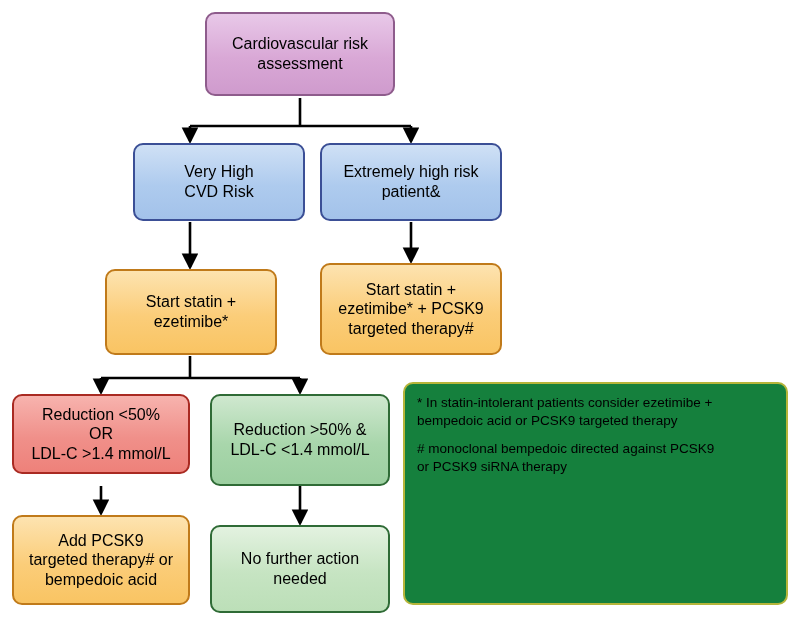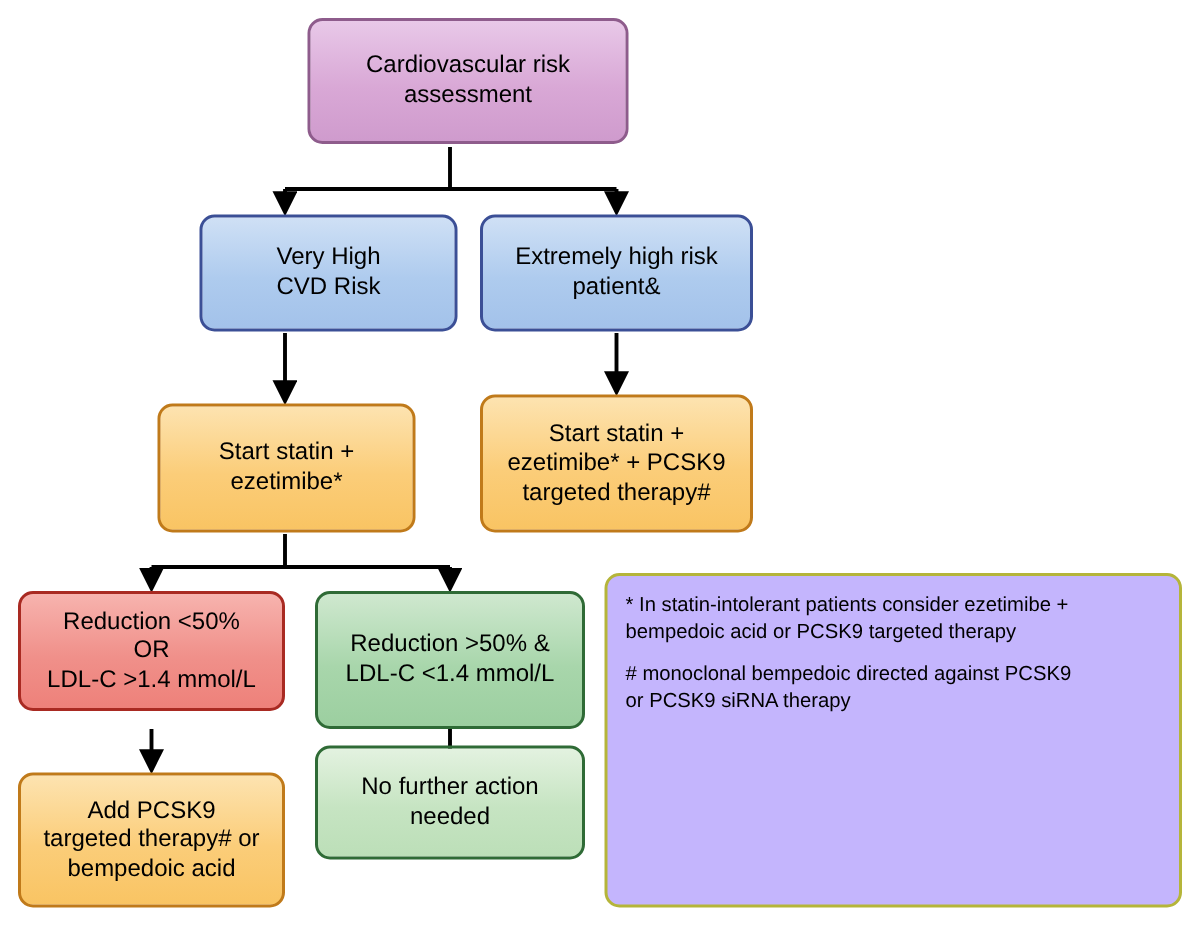--- a/index.html
+++ b/index.html
@@ -60,21 +60,21 @@
   }
   .n-green-light {
     background: linear-gradient(180deg, #e3f2e0 0%, #c6e4c2 55%, #bcdfb8 100%);
     border: 2px solid #2f6b36;
     font-size: 16px;
   }
   .legend {
     position: absolute;
     box-sizing: border-box;
     border-radius: 10px;
-    background: #c4b5fd;
+    background: #15803d;
     border: 2px solid #b5b53a;
     padding: 10px 12px 10px 12px;
     font-size: 13.5px;
     line-height: 1.3;
     color: #000000;
   }
   .legend p {
     margin: 0 0 11px 0;
     white-space: pre-line;
   }
@@ -113,21 +113,21 @@
       <path d="M101,378 L300,378"></path>
       <path d="M101,378 L101,392" marker-end="url(#arrow)"></path>
       <path d="M300,378 L300,392" marker-end="url(#arrow)"></path>
 
       <path d="M101,486 L101,513" marker-end="url(#arrow)"></path>
 
       <path d="M300,486 L300,523" marker-end="url(#arrow)"></path>
     </g>
   </svg>
 
-  <div class="node n-purple" style="left:205px; top:12px; width:214px; height:84px;">Cardiovascular risk
+  <div class="node n-purple" style="left:205px; top:12px; width:190px; height:84px;">Cardiovascular risk
 assessment</div>
 
   <div class="node n-blue" style="left:105px; top:143px; width:172px; height:78px;margin-left:28px;">Very High
 CVD Risk</div>
 
   <div class="node n-blue" style="left:320px; top:143px; width:182px; height:78px;">Extremely high risk
 patient&amp;</div>
 
   <div class="node n-orange" style="left:105px; top:269px; width:172px; height:86px;">Start statin +
 ezetimibe*</div>
@@ -140,21 +140,21 @@
 OR
 LDL-C &gt;1.4 mmol/L</div>
 
   <div class="node n-green" style="left:210px; top:394px; width:180px; height:92px;">Reduction &gt;50% &amp;
 LDL-C &lt;1.4 mmol/L</div>
 
   <div class="node n-orange" style="left:12px; top:515px; width:178px; height:90px;">Add PCSK9
 targeted therapy# or
 bempedoic acid</div>
 
-  <div class="node n-green-light" style="left:210px; top:497px; width:180px; height:76px;">No further action
+  <div class="node n-green-light" style="left:210px; top:525px; width:180px; height:88px;">No further action
 needed</div>
 
   <div class="legend" style="left:403px; top:382px; width:385px; height:223px;">
     <p>*  In statin-intolerant patients consider ezetimibe +
     bempedoic acid or PCSK9 targeted therapy</p>
     <p># monoclonal bempedoic directed against PCSK9
    or PCSK9 siRNA therapy</p>
   </div>
 
 </div>

